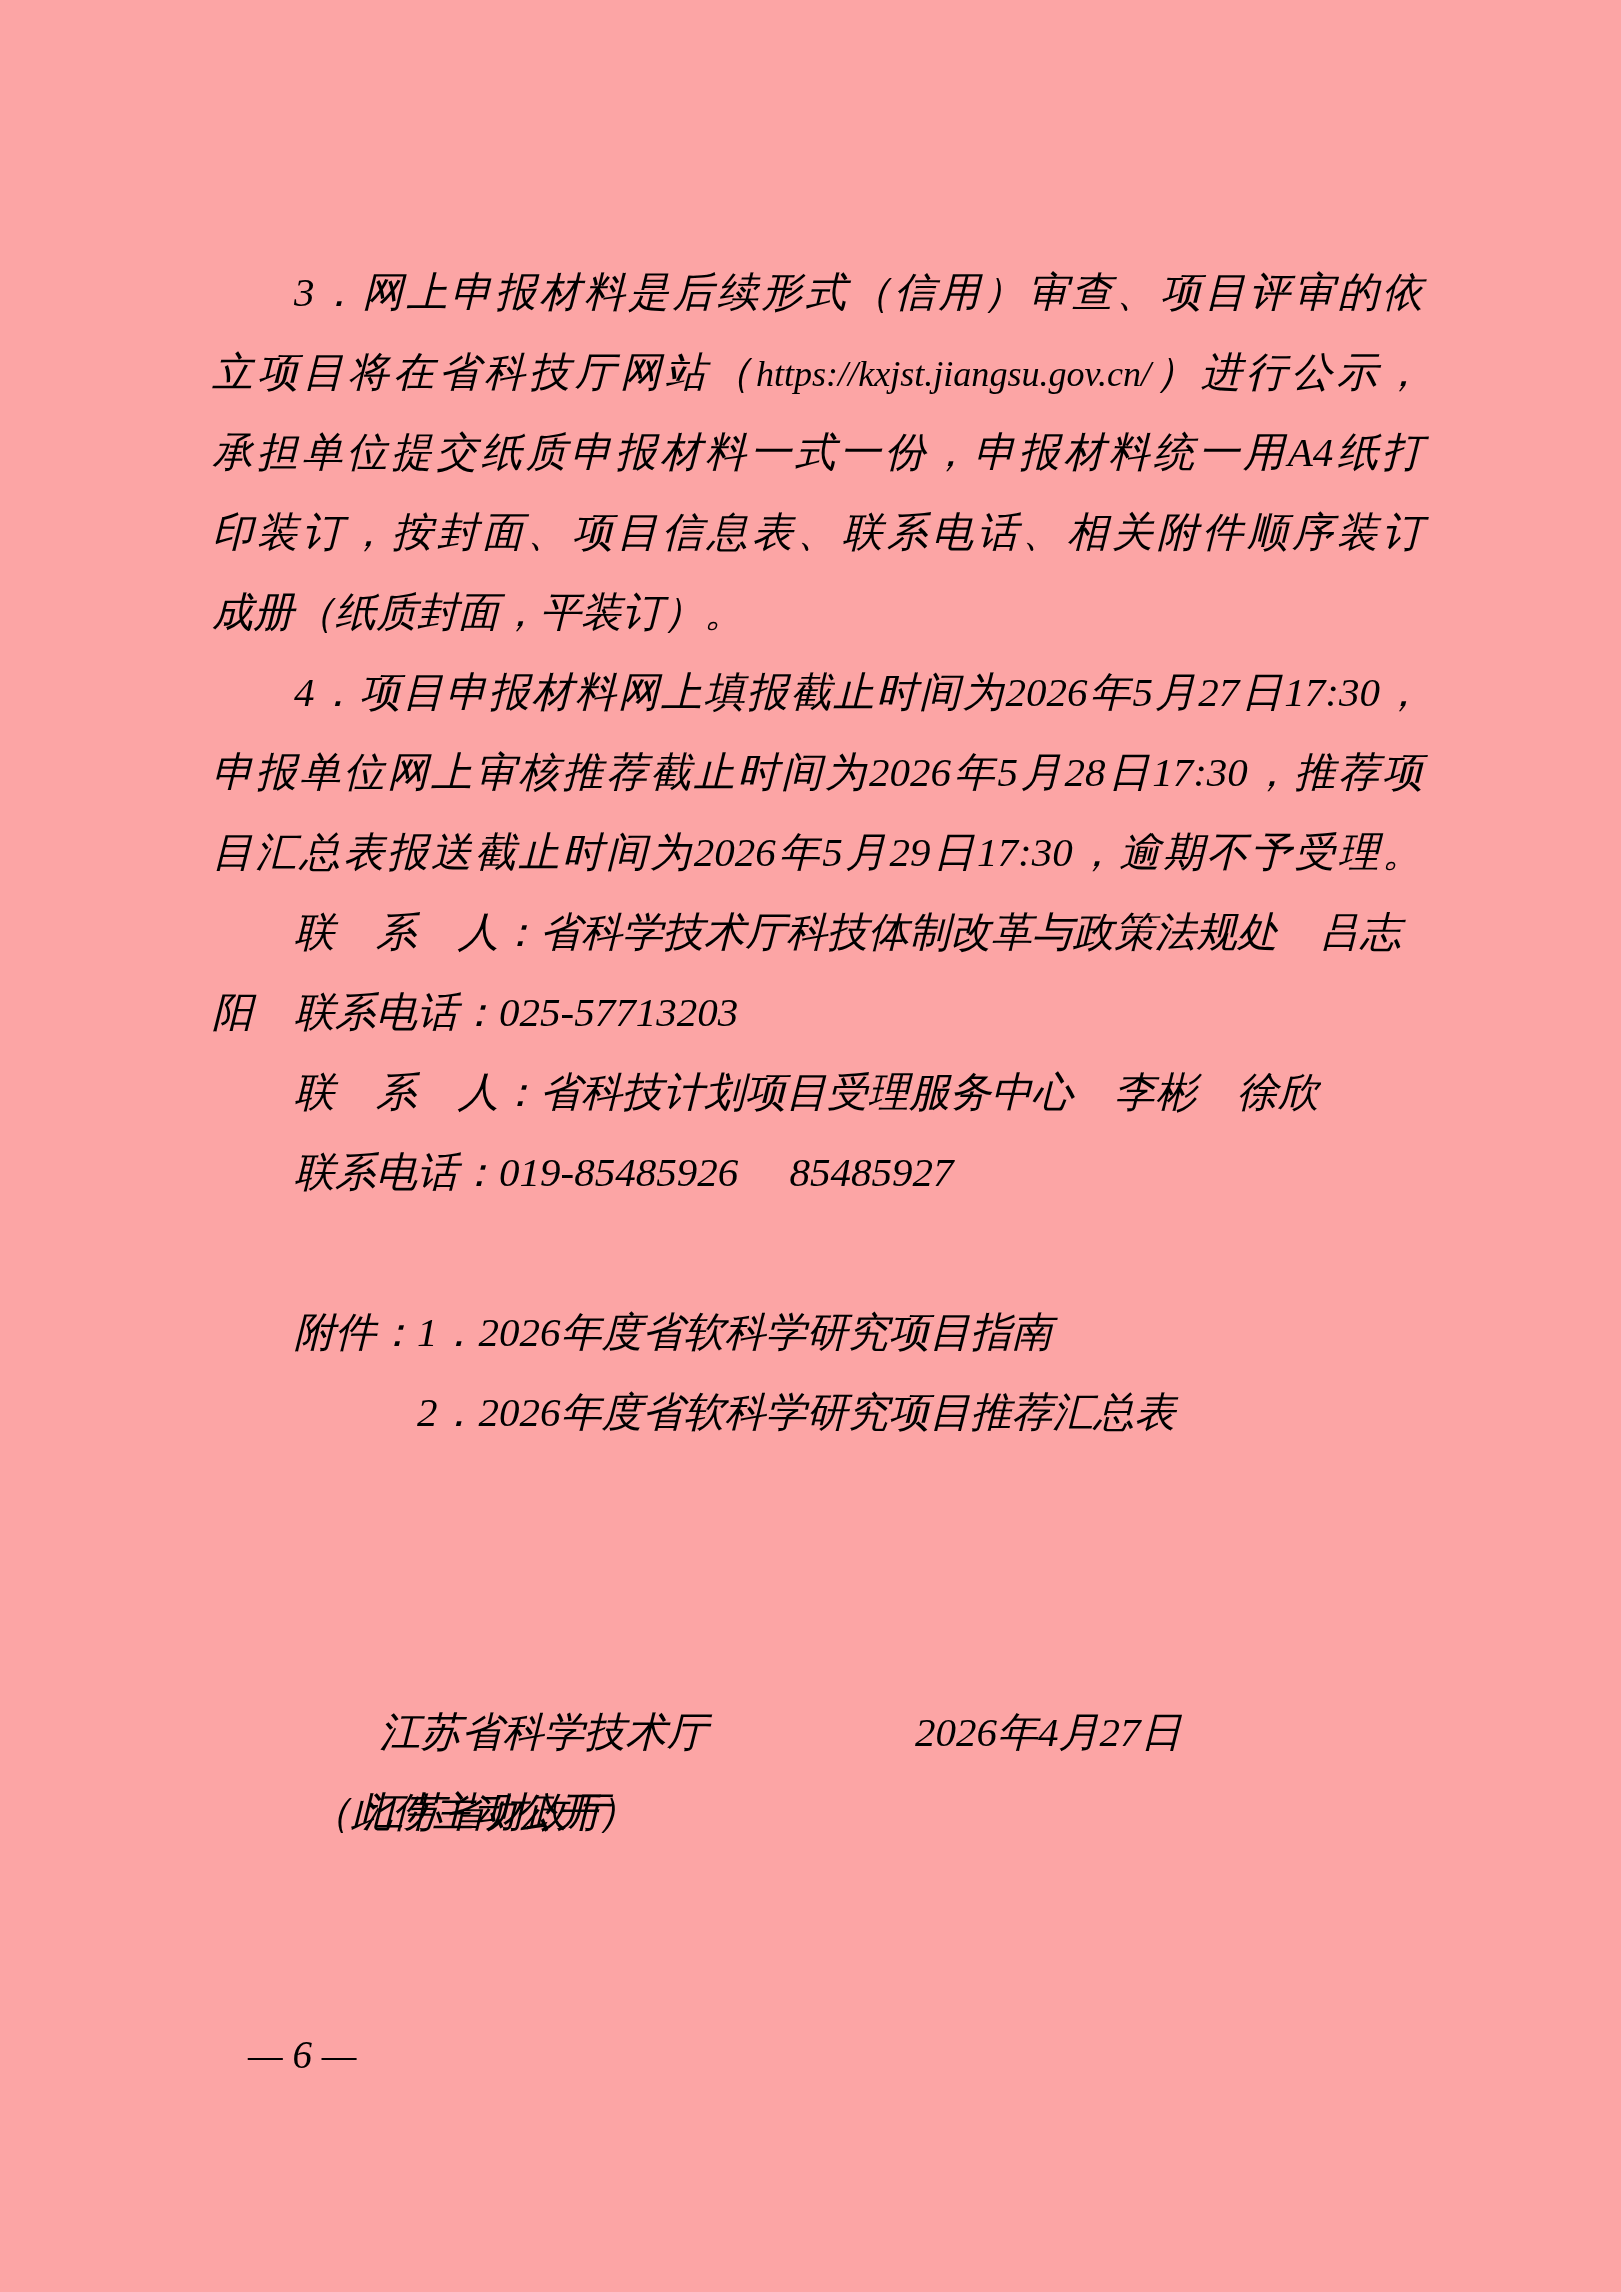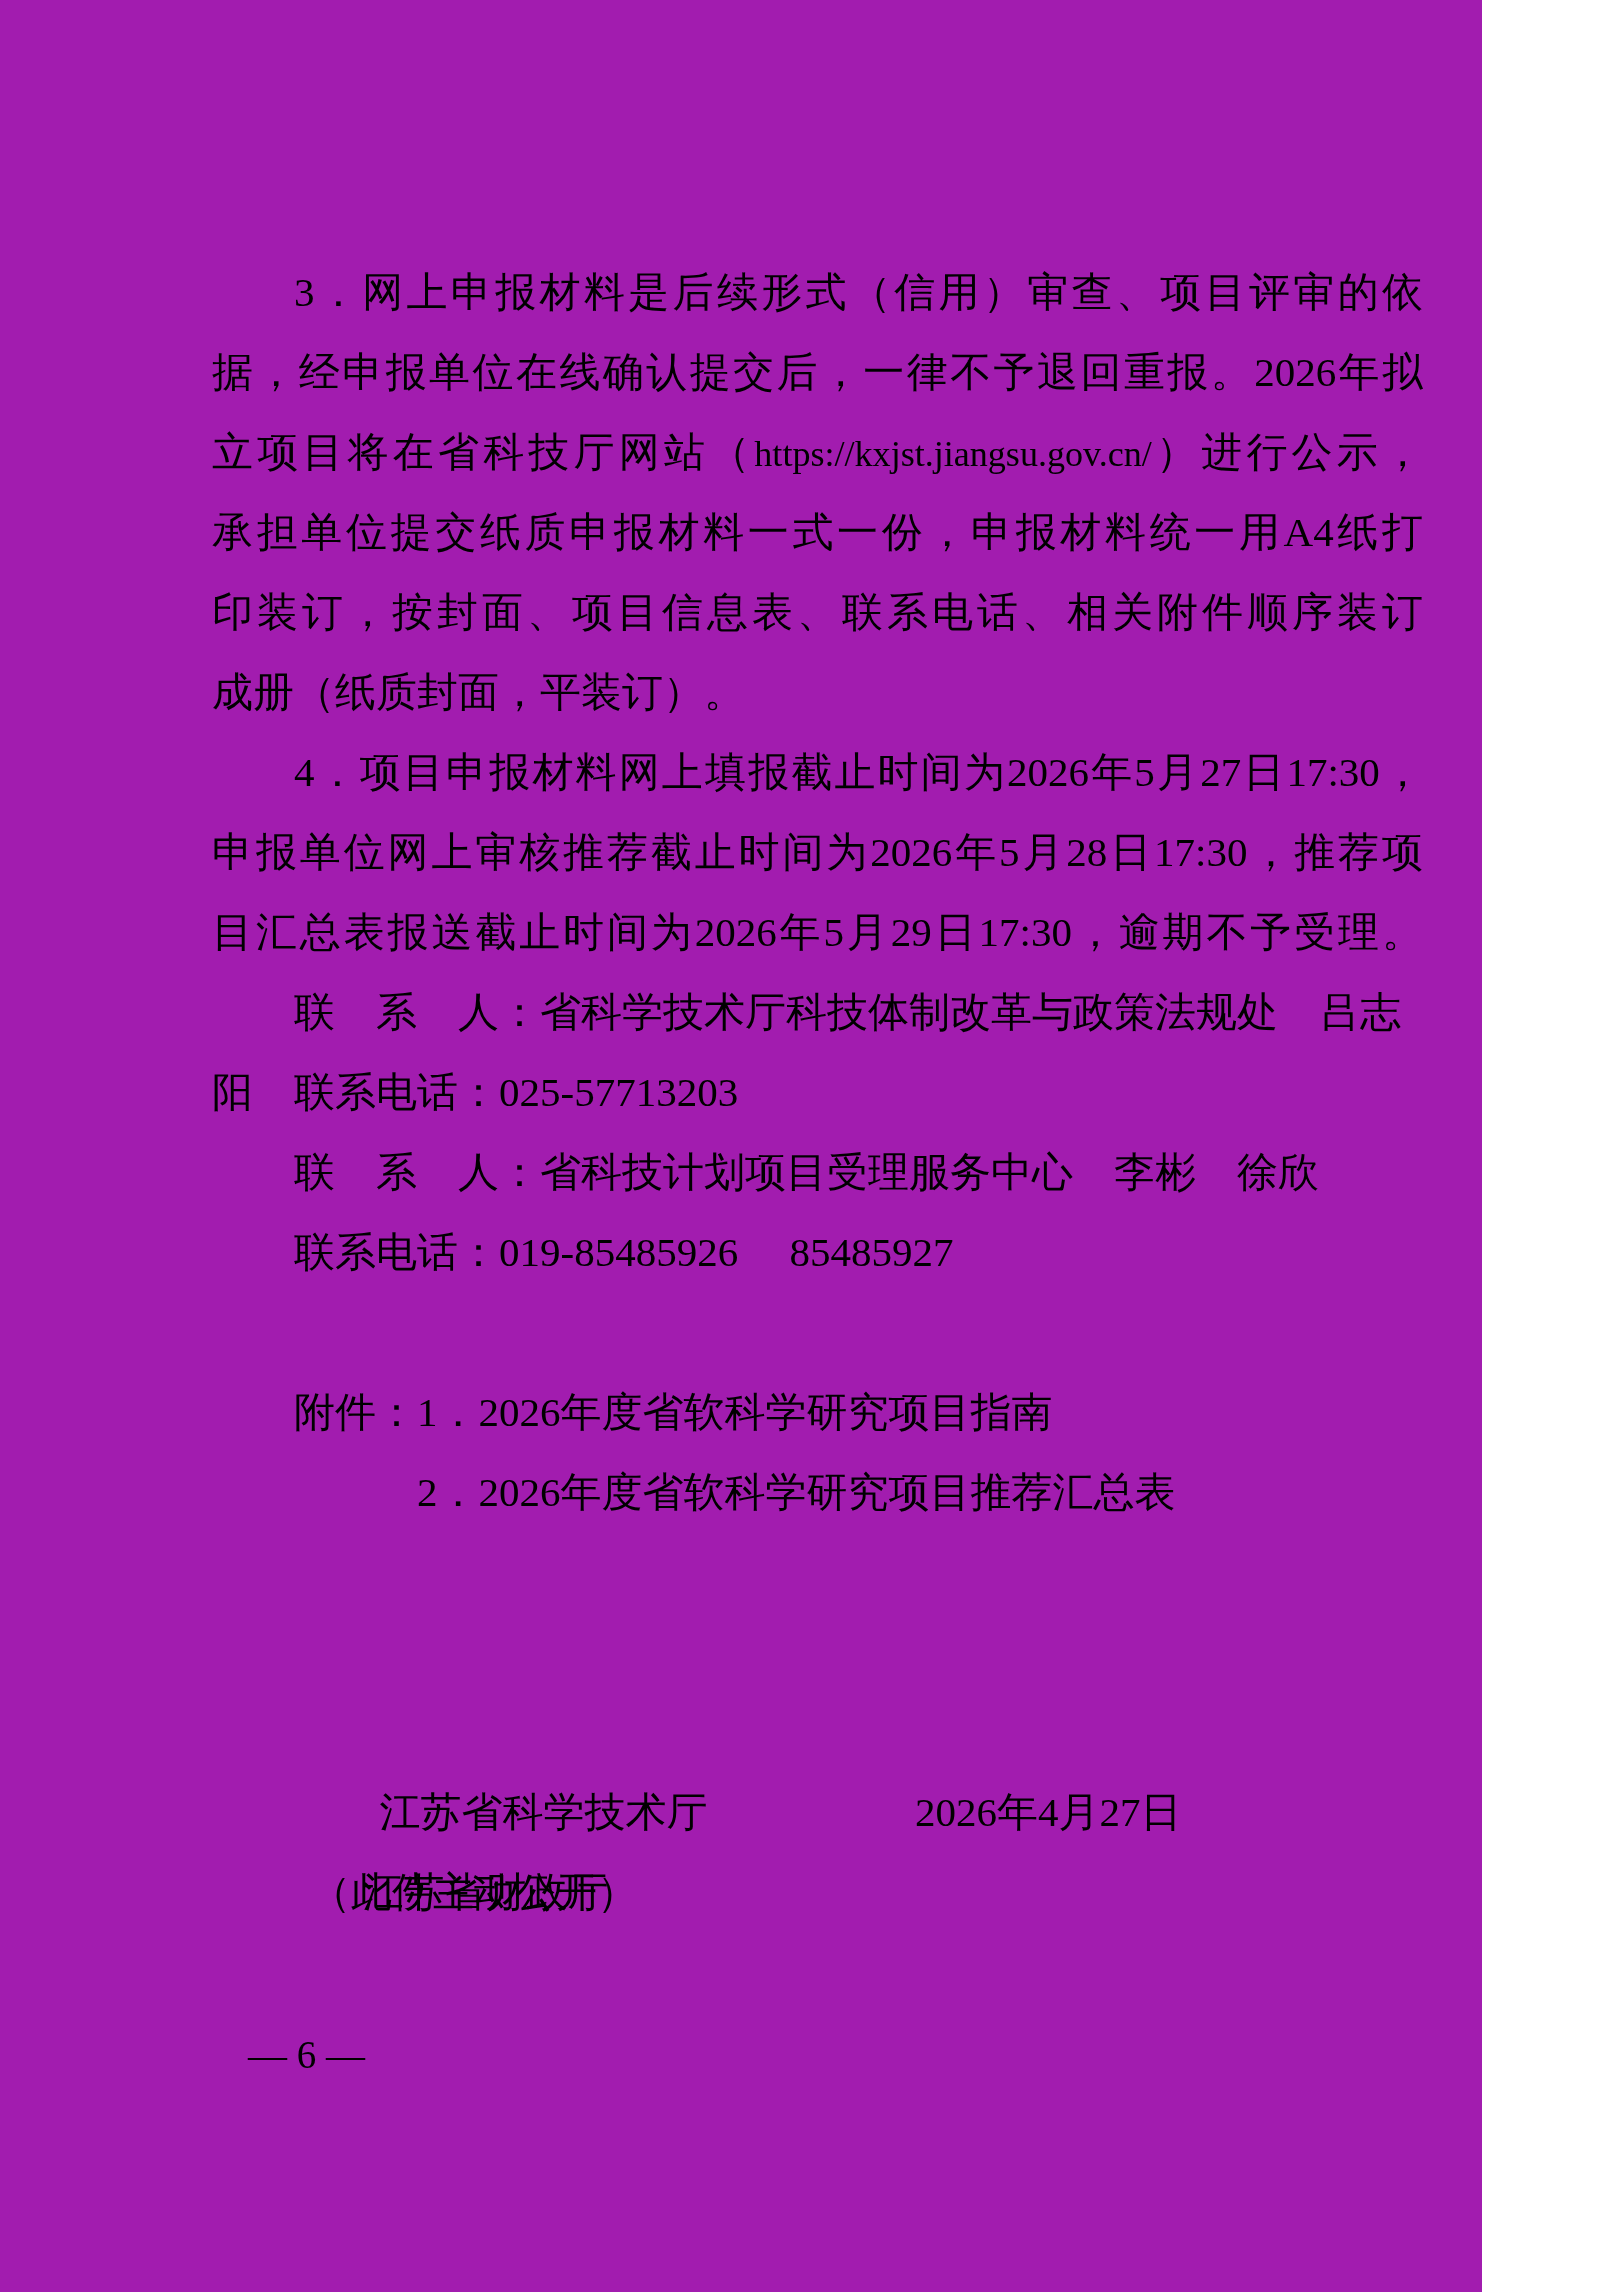--- a/index.html
+++ b/index.html
@@ -2,26 +2,27 @@
 <html lang="zh"><head>
 <meta charset="utf-8">
 <style>
   html, body {
     margin: 0;
     padding: 0;
     background: #ffffff;
   }
   .page {
     position: relative;
-    width: 1482px;
+    width: 1621px;
     height: 2293px;
-    background: #a21caf;
+    background: #fca5a5;
     overflow: hidden;
     font-family: "Liberation Serif", "DejaVu Serif", serif;
     color: #000000;
+    font-style: italic;
   }
   .content {
     position: absolute;
     left: 212px;
     top: 252px;
     width: 1211px;
     font-size: 41px;
   }
   .ln {
     height: 80px;
@@ -67,21 +68,20 @@
     white-space: pre;
   }
 </style>
 </head>
 <body>
 
 <div class="page">
   <div class="content">
 
     <div class="ln jf ind">3．网上申报材料是后续形式（信用）审查、项目评审的依</div>
-    <div class="ln jf">据，经申报单位在线确认提交后，一律不予退回重报。2026年拟</div>
     <div class="ln jf"><span>立项目将在省科技厅网站（</span><span class="url">https://kxjst.jiangsu.gov.cn/</span><span>）进行公示，</span></div>
     <div class="ln jf">承担单位提交纸质申报材料一式一份，申报材料统一用A4纸打</div>
     <div class="ln jf">印装订，按封面、项目信息表、联系电话、相关附件顺序装订</div>
     <div class="ln">成册（纸质封面，平装订）。</div>
 
     <div class="ln jf ind">4．项目申报材料网上填报截止时间为2026年5月27日17:30，</div>
     <div class="ln jf">申报单位网上审核推荐截止时间为2026年5月28日17:30，推荐项</div>
     <div class="ln jf">目汇总表报送截止时间为2026年5月29日17:30，逾期不予受理。</div>
 
     <div class="ln ind">联　系　人：省科学技术厅科技体制改革与政策法规处　吕志阳</div>

